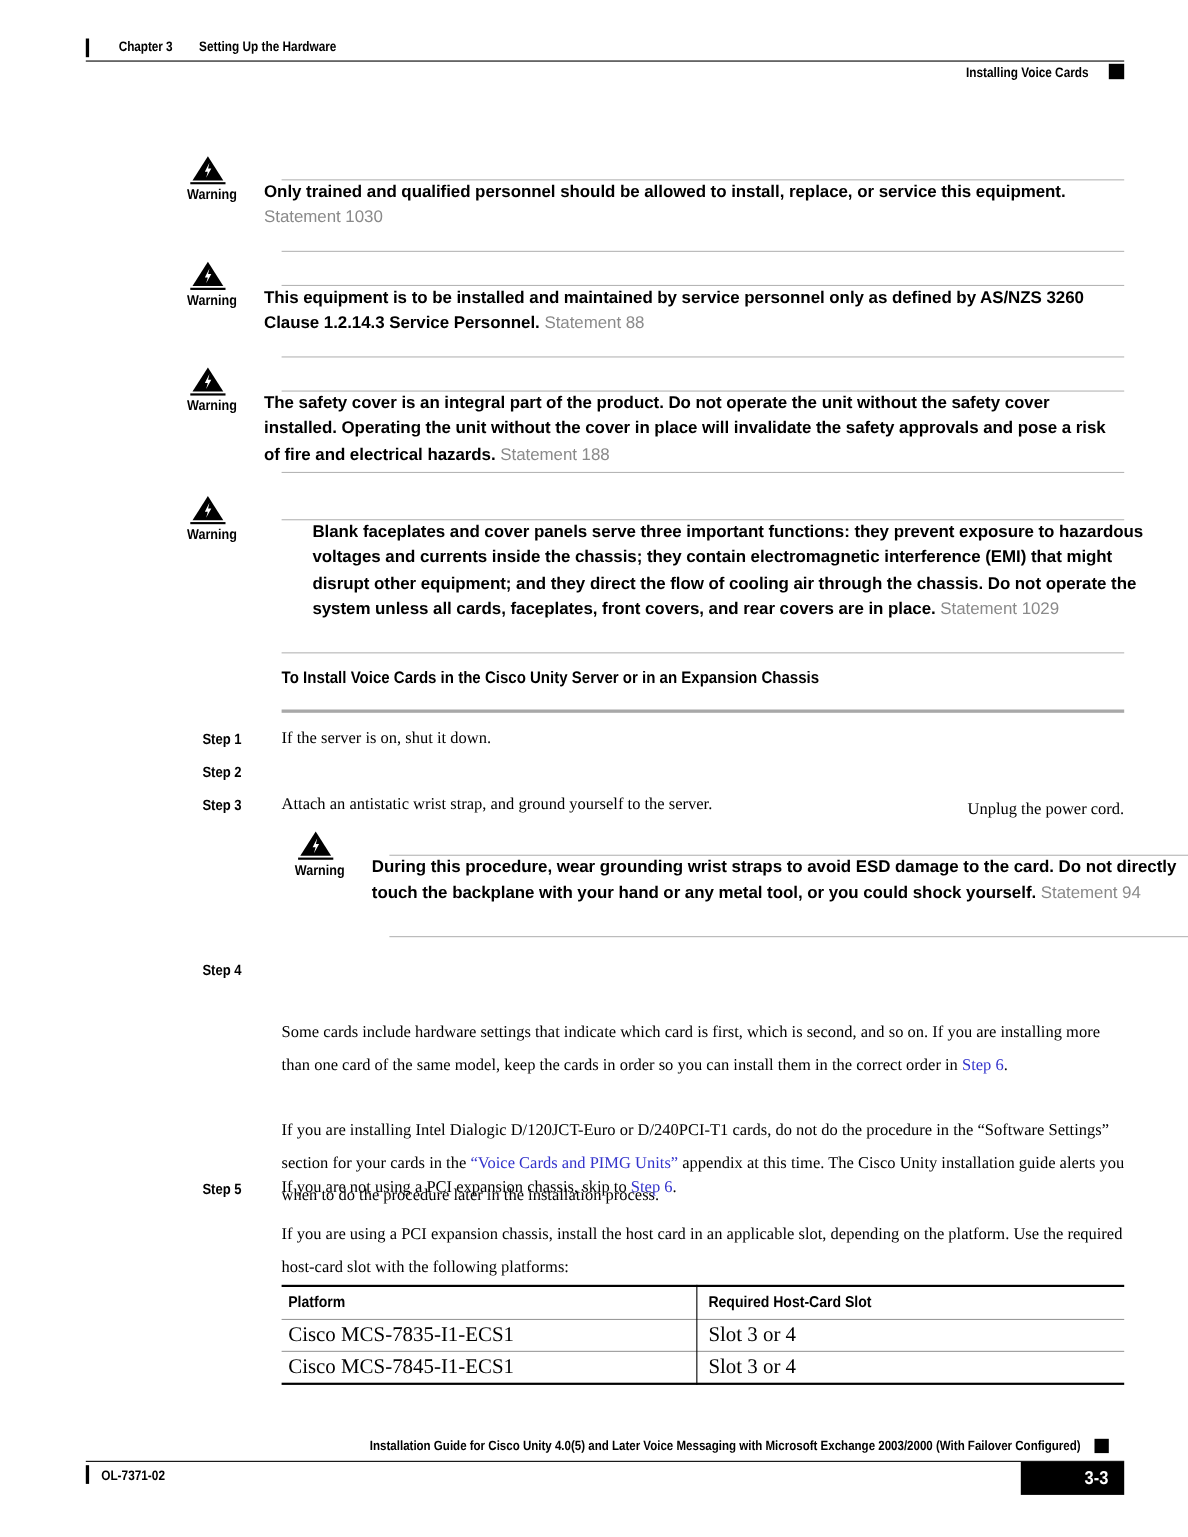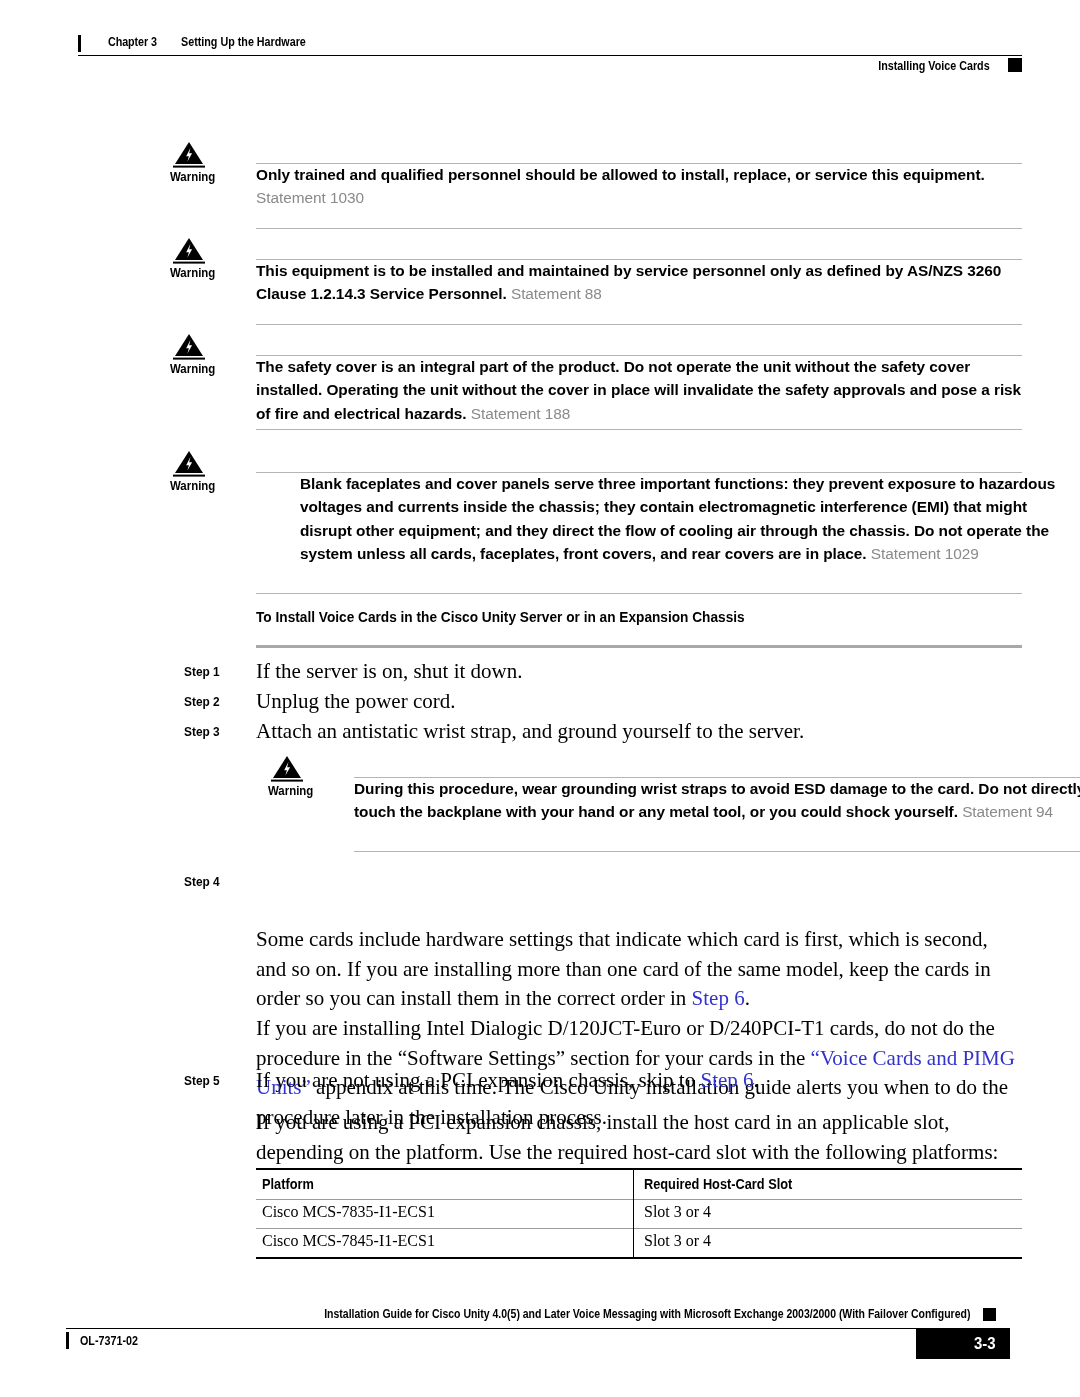--- a/index.html
+++ b/index.html
@@ -110,21 +110,21 @@
     text-align: left;
     font-family: "Liberation Sans Narrow", "Liberation Sans", sans-serif;
     font-weight: bold;
     font-size: 13px;
     transform: scaleX(0.88);
     transform-origin: left center;
     white-space: nowrap;
   }
   .warn-body {
     position: absolute;
-    left: 84px;
+    left: 68px;
     top: 22px;
   }
   .warn-rule-top {
     position: absolute;
     left: 84px;
     top: 22px;
     height: 1px;
     background: #b5b5b5;
   }
   .warn-rule-bot {
@@ -175,21 +175,21 @@
     font-weight: bold;
     font-size: 13.5px;
     transform: scaleX(0.88);
     transform-origin: left center;
     white-space: nowrap;
   }
   .step-body {
     position: absolute;
     left: 256px;
     font-family: "Liberation Serif", "DejaVu Serif", serif;
-    font-size: 21px;
+    font-size: 15px;
     line-height: 29.5px;
     color: #000;
   }
   .xref {
     color: #3333cc;
   }
 
   
   .tbl {
     position: absolute;
@@ -235,28 +235,28 @@
     font-family: "Liberation Sans Narrow", "Liberation Sans", sans-serif;
     font-weight: bold;
     font-size: 14.2px;
     transform: scaleX(0.9);
     transform-origin: left center;
     white-space: nowrap;
   }
   .tbl-cell {
     position: absolute;
     font-family: "Liberation Serif", "DejaVu Serif", serif;
-    font-size: 16px;
+    font-size: 19px;
     white-space: nowrap;
   }
 
   
   .footer {
     position: absolute;
-    left: 66px;
+    left: 78px;
     top: 1307px;
     width: 944px;
     height: 60px;
   }
   .footer-title {
     position: absolute;
     right: 40px;
     top: 0px;
     font-family: "Liberation Sans Narrow", "Liberation Sans", sans-serif;
     font-weight: bold;
@@ -399,21 +399,21 @@
     <div class="warn-rule-bot" style="top:143px; width:766px;"></div>
   </div>
 
   <div class="proc-heading">To Install Voice Cards in the Cisco Unity Server or in an Expansion Chassis</div>
   <div class="proc-rule"></div>
 
   <div class="step-label" style="left:184px; top:664px;">Step 1</div>
   <div class="step-body" style="top:657px; width:766px;">If the server is on, shut it down.</div>
 
   <div class="step-label" style="left:184px; top:694px;">Step 2</div>
-  <div class="step-body" style="top:687px; width:766px;">Unplug the power cord.</div>
+  <div class="step-body" style="top:722px; width:766px;text-align:right;">Unplug the power cord.</div>
 
   <div class="step-label" style="left:184px; top:724px;">Step 3</div>
   <div class="step-body" style="top:717px; width:766px;">Attach an antistatic wrist strap, and ground yourself to the server.</div>
 
   <div class="warning" style="left:270px; top:755px;">
     <div class="warn-icon">
       <svg width="34" height="27" viewBox="0 0 34 27" xmlns="http://www.w3.org/2000/svg">
         <polygon points="17,1 31,23 3,23" fill="#000"></polygon>
         <polygon points="18.4,7 14.2,15.2 16.9,15.2 15.4,20.6 20.1,12.2 17.2,12.2" fill="#fff"></polygon>
         <rect x="1" y="24.6" width="32" height="2.0" fill="#000"></rect>

